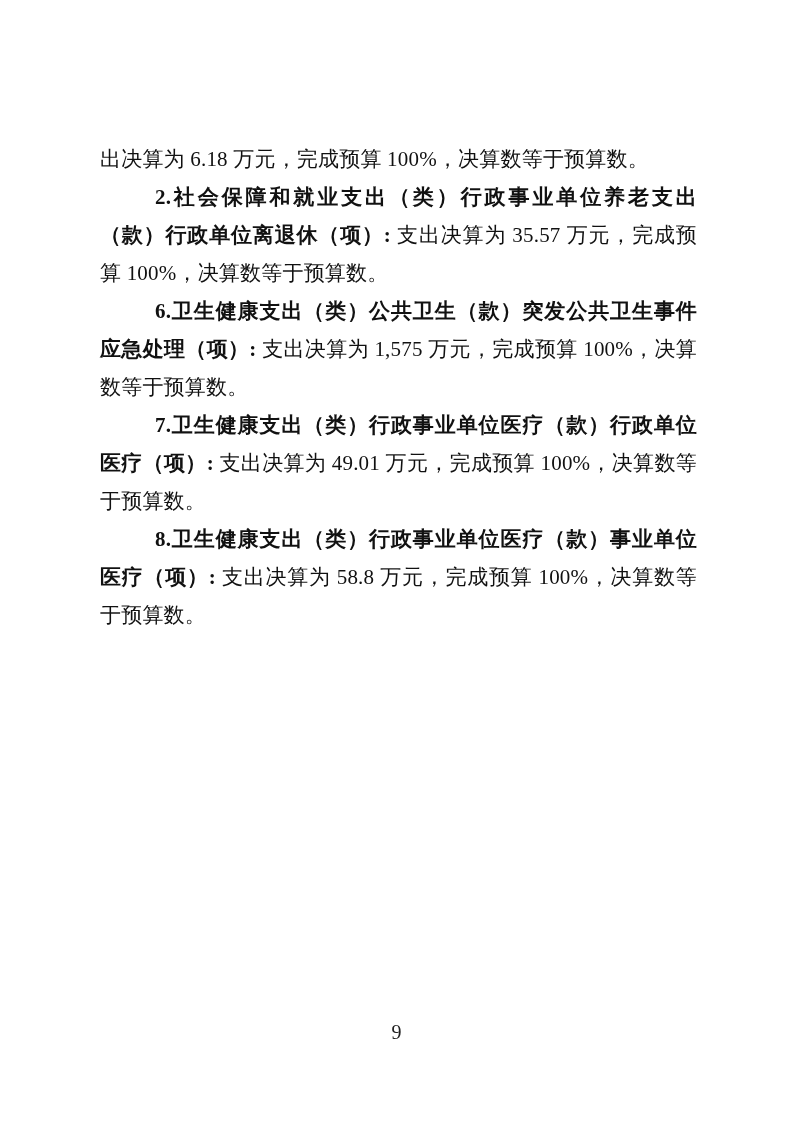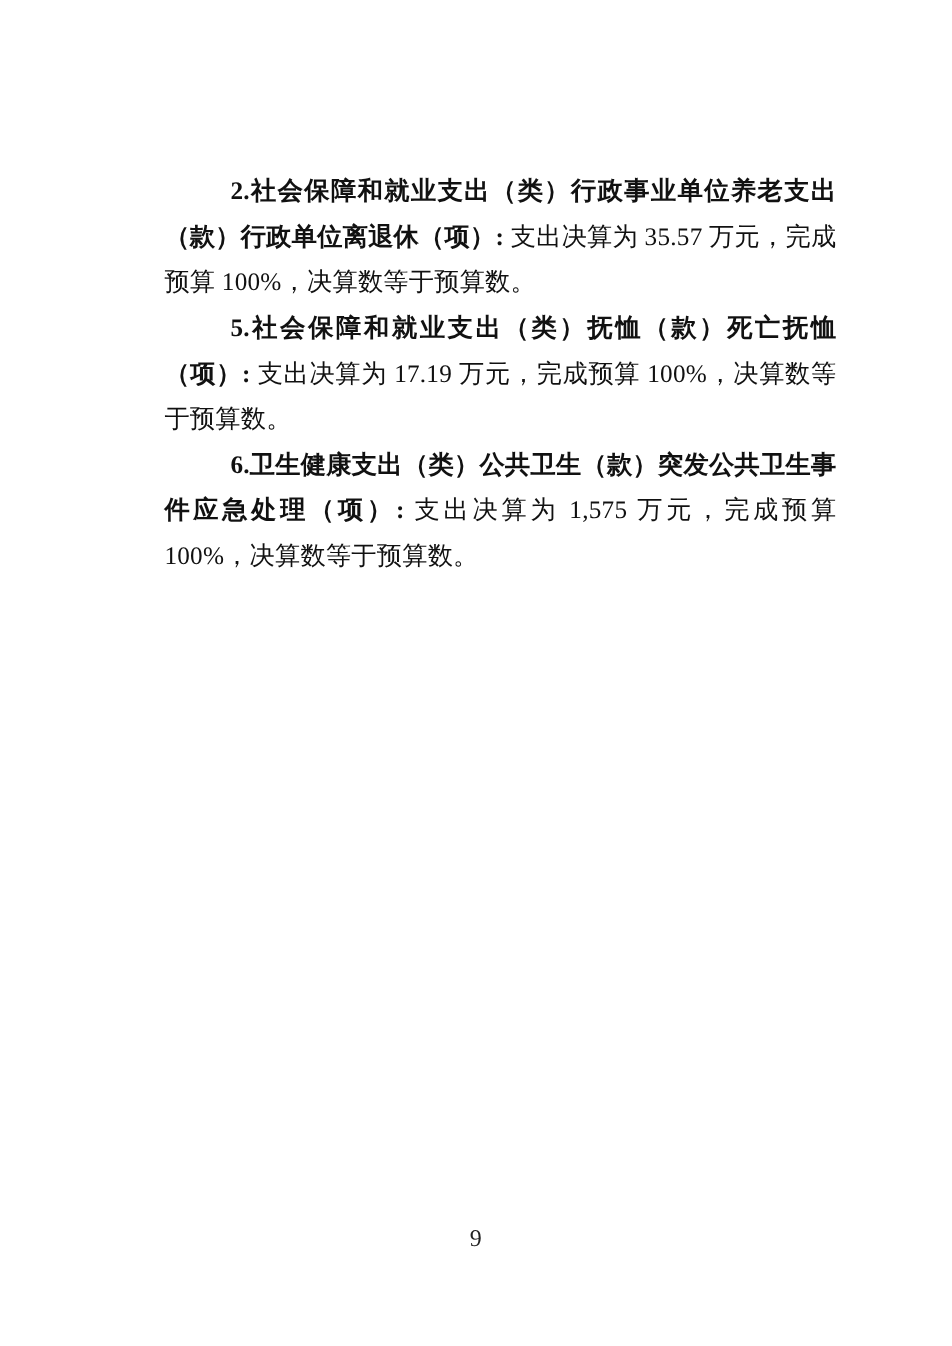--- a/index.html
+++ b/index.html
@@ -26,21 +26,20 @@
     text-align: justify;
     text-justify: inter-character;
     letter-spacing: 0.2px;
   }
   .content p {
     margin: 0;
     padding: 0;
   }
   .content p.indent {
     text-indent: 55px;
-    margin-left: 37px;
   }
   .para-heading {
     font-weight: 700;
   }
   .para-body {
     font-weight: 400;
   }
   .page-number {
     position: absolute;
     top: 1018px;
@@ -51,28 +50,30 @@
     line-height: 28px;
     color: #222222;
   }
 </style>
 </head>
 <body>
 
 <div class="page">
   <div class="content">
 
+    <p><span class="para-body">出决算为 6.18 万元，完成预算 100%，决算数等于预算数。</span></p>
 
     <p class="indent"><span class="para-heading">2.社会保障和就业支出（类）行政事业单位养老支出（款）行政单位离退休（项）: </span><span class="para-body">支出决算为 35.57 万元，完成预算 100%，决算数等于预算数。</span></p>
 
 
 
-    <p class="indent"><span class="para-heading">5.社会保障和就业支出（类）抚恤（款）死亡抚恤（项）: </span><span class="para-body">支出决算为 17.19 万元，完成预算 100%，决算数等于预算数。</span></p>
 
     <p class="indent"><span class="para-heading">6.卫生健康支出（类）公共卫生（款）突发公共卫生事件应急处理（项）: </span><span class="para-body">支出决算为 1,575 万元，完成预算 100%，决算数等于预算数。</span></p>
 
+    <p class="indent"><span class="para-heading">7.卫生健康支出（类）行政事业单位医疗（款）行政单位医疗（项）: </span><span class="para-body">支出决算为 49.01 万元，完成预算 100%，决算数等于预算数。</span></p>
 
+    <p class="indent"><span class="para-heading">8.卫生健康支出（类）行政事业单位医疗（款）事业单位医疗（项）: </span><span class="para-body">支出决算为 58.8 万元，完成预算 100%，决算数等于预算数。</span></p>
 
 
   </div>
 
   <div class="page-number">9</div>
 </div>
 
 </body></html>

